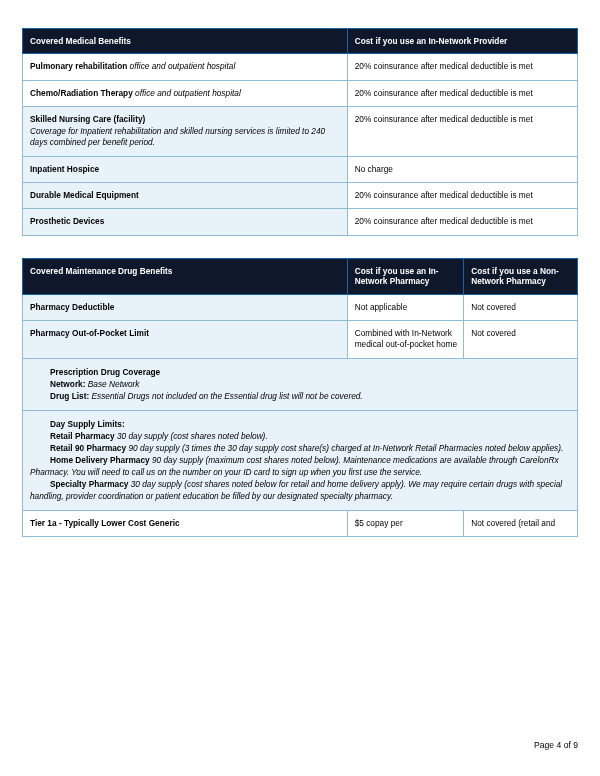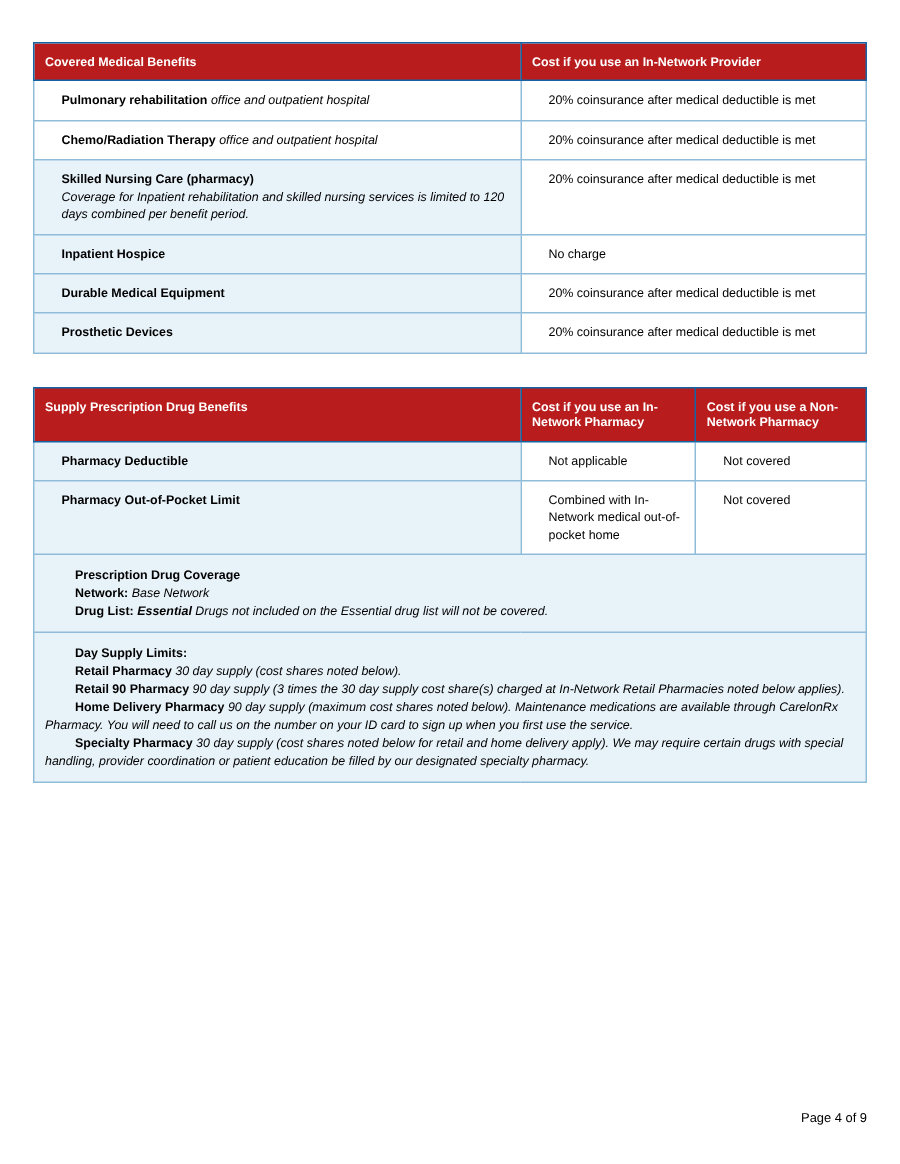--- a/index.html
+++ b/index.html
@@ -21,35 +21,35 @@
     height: 776px;
     box-sizing: border-box;
     padding: 28px 22px 0 22px;
   }
   table.bt {
     width: 100%;
     border-collapse: collapse;
     table-layout: fixed;
   }
   .hdr-row td {
-    background: #b91c1c;
+    background: #0f172a;
     color: #ffffff;
     font-weight: bold;
     font-size: 8.3px;
     padding: 7px 6px 7px 7px;
     vertical-align: top;
     line-height: 1.25;
     border: 1px solid #1464a5;
   }
   .hdr-row td.sep {
     border-left: 1px solid #ffffff;
   }
   .bt td.cell {
     border: 1px solid #8fbcd9;
-    padding: 7px 6px 7px 18px;
+    padding: 7px 6px 7px 7px;
     font-size: 8.3px;
     vertical-align: top;
     line-height: 1.38;
     background: #ffffff;
   }
   .bt td.tint {
     background: #e8f2f9;
   }
   .bt td.benefit {
     font-weight: bold;
@@ -113,22 +113,22 @@
 
       <tr>
         <td class="cell benefit">
           <span>Chemo/Radiation Therapy </span><em>office and outpatient hospital</em>
         </td>
         <td class="cell">20% coinsurance after medical deductible is met</td>
       </tr>
 
       <tr>
         <td class="cell benefit tint">
-          <span>Skilled Nursing Care (pharmacy)</span>
-          <em class="nowrapline">Coverage for Inpatient rehabilitation and skilled nursing services is limited to 120 days combined per benefit period.</em>
+          <span>Skilled Nursing Care (facility)</span>
+          <em class="nowrapline">Coverage for Inpatient rehabilitation and skilled nursing services is limited to 240 days combined per benefit period.</em>
         </td>
         <td class="cell">20% coinsurance after medical deductible is met</td>
       </tr>
 
       <tr>
         <td class="cell benefit tint">
           <span>Inpatient Hospice</span>
         </td>
         <td class="cell">No charge</td>
       </tr>
@@ -152,52 +152,57 @@
   <div class="spacer"></div>
 
   <table class="bt">
     <colgroup>
       <col style="width:58.5%">
       <col style="width:21%">
       <col style="width:20.5%">
     </colgroup>
     <tbody>
       <tr class="hdr-row">
-        <td>Supply Prescription Drug Benefits</td>
+        <td>Covered Maintenance Drug Benefits</td>
         <td class="sep">Cost if you use an In-Network Pharmacy</td>
         <td class="sep">Cost if you use a Non-Network Pharmacy</td>
       </tr>
 
       <tr>
         <td class="cell benefit tint">Pharmacy Deductible</td>
         <td class="cell">Not applicable</td>
         <td class="cell">Not covered</td>
       </tr>
 
       <tr>
         <td class="cell benefit tint">Pharmacy Out-of-Pocket Limit</td>
         <td class="cell">Combined with In-Network medical out-of-pocket home</td>
         <td class="cell">Not covered</td>
       </tr>
 
       <tr>
         <td colspan="3" class="note-cell">
           <span class="lbl nowrapline">Prescription Drug Coverage</span>
           <span class="nowrapline"><span class="lbl">Network: </span><em>Base Network</em></span>
-          <span class="nowrapline"><span class="lbl">Drug List: </span><em style="font-weight:bold">Essential </em><em>Drugs not included on the Essential drug list will not be covered.</em></span>
+          <span class="nowrapline"><span class="lbl">Drug List: </span><em style="font-weight:normal">Essential </em><em>Drugs not included on the Essential drug list will not be covered.</em></span>
         </td>
       </tr>
 
       <tr>
         <td colspan="3" class="note-cell">
           <span class="lbl nowrapline">Day Supply Limits:</span>
           <span><span class="lbl">Retail Pharmacy </span><em>30 day supply (cost shares noted below).</em></span><br>
           <span><span class="lbl">Retail 90 Pharmacy </span><em>90 day supply (3 times the 30 day supply cost share(s) charged at In-Network Retail Pharmacies noted below applies).</em></span><br>
           <span><span class="lbl">Home Delivery Pharmacy </span><em>90 day supply (maximum cost shares noted below). Maintenance medications are available through CarelonRx Pharmacy. You will need to call us on the number on your ID card to sign up when you first use the service.</em></span><br>
           <span><span class="lbl">Specialty Pharmacy </span><em>30 day supply (cost shares noted below for retail and home delivery apply). We may require certain drugs with special handling, provider coordination or patient education be filled by our designated specialty pharmacy.</em></span>
         </td>
       </tr>
 
+      <tr>
+        <td class="cell benefit">Tier 1a - Typically Lower Cost Generic</td>
+        <td class="cell">$5 copay per</td>
+        <td class="cell">Not covered (retail and</td>
+      </tr>
     </tbody>
   </table>
 
   <div class="footer">Page 4 of 9</div>
 </div>
 
 </body></html>

